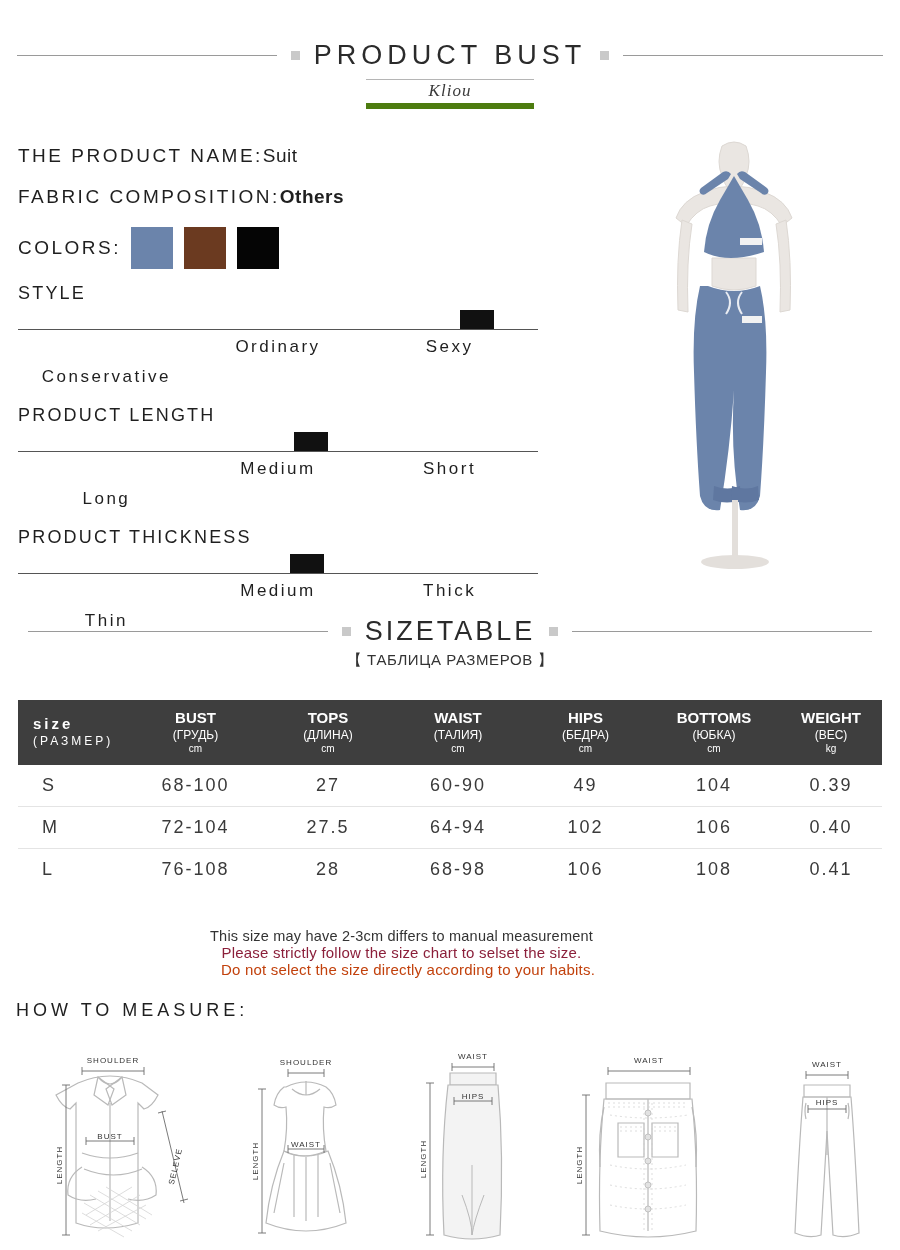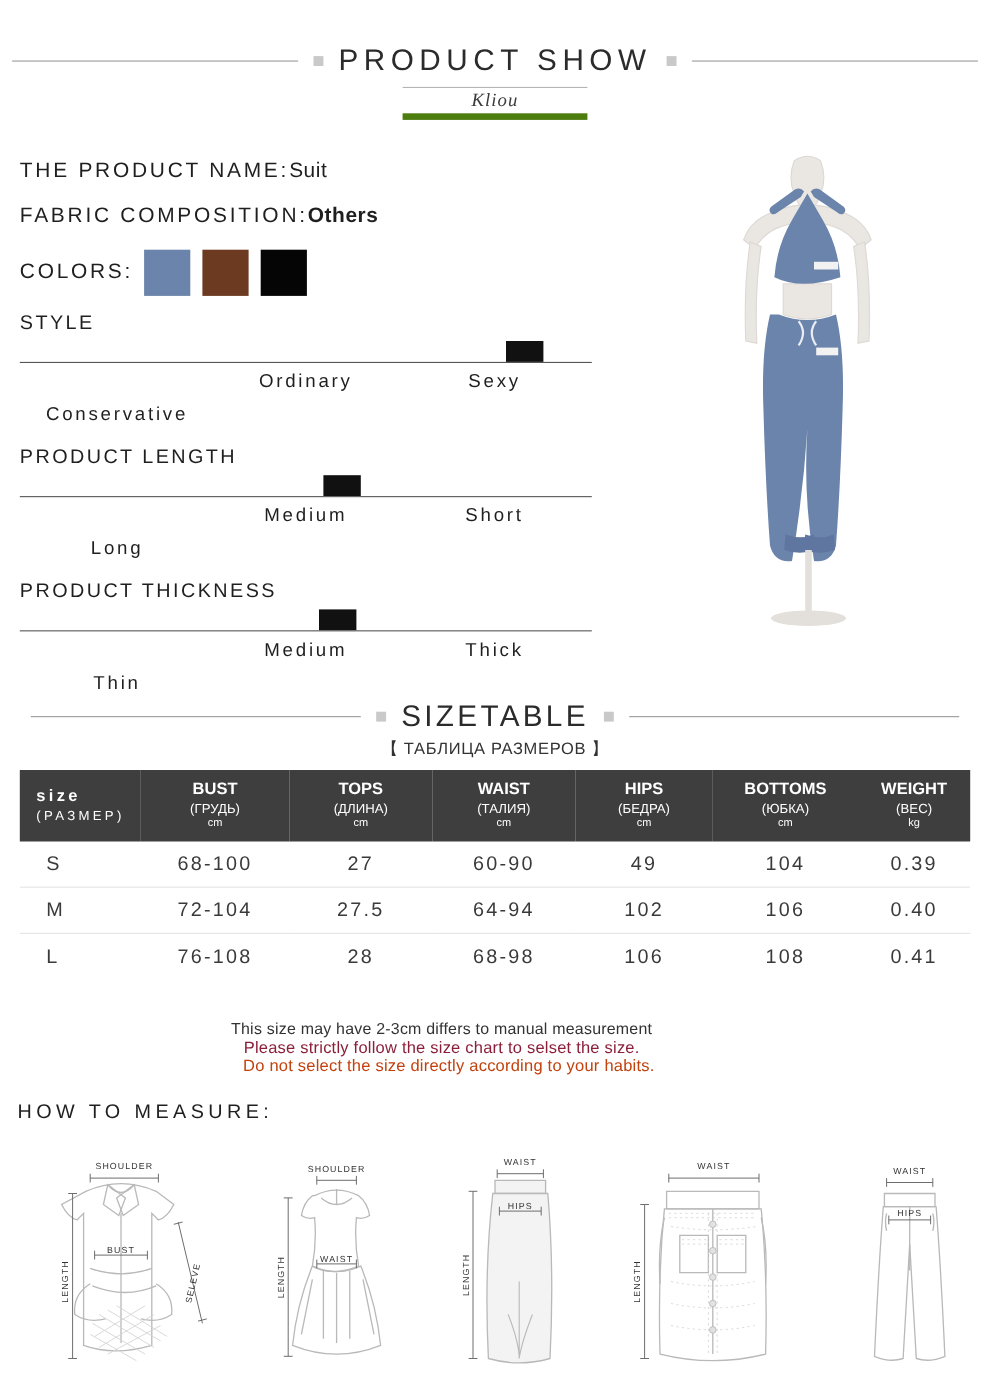--- a/index.html
+++ b/index.html
@@ -136,21 +136,21 @@
     position: absolute;
     right: 36px;
     top: 140px;
     width: 260px;
     height: 450px;
   }
 
   
   .sizetable-head {
     position: absolute;
-    top: 636px;
+    top: 616px;
     left: 0;
     width: 900px;
     text-align: center;
   }
   .sizetable-head .header-row .hline { width: 300px; }
   .sizetable-title {
     font-size: 27px;
     letter-spacing: 3px;
     color: #2b2b2b;
   }
@@ -256,21 +256,21 @@
   .fig { position: relative; }
   .fig svg { display: block; }
 </style>
 </head>
 <body>
 
 <div class="header">
   <div class="header-row">
     <div class="hline"></div>
     <div class="hsquare"></div>
-    <div class="header-title">PRODUCT SHOW</div>
+    <div class="header-title">PRODUCT BUST</div>
     <div class="hsquare"></div>
     <div class="hline"></div>
   </div>
   <div class="brand-box">Kliou</div>
 </div>
 
 <div class="spec">
 
   <div class="spec-line">
     <span>THE PRODUCT NAME:</span><span class="val light">Suit</span>

